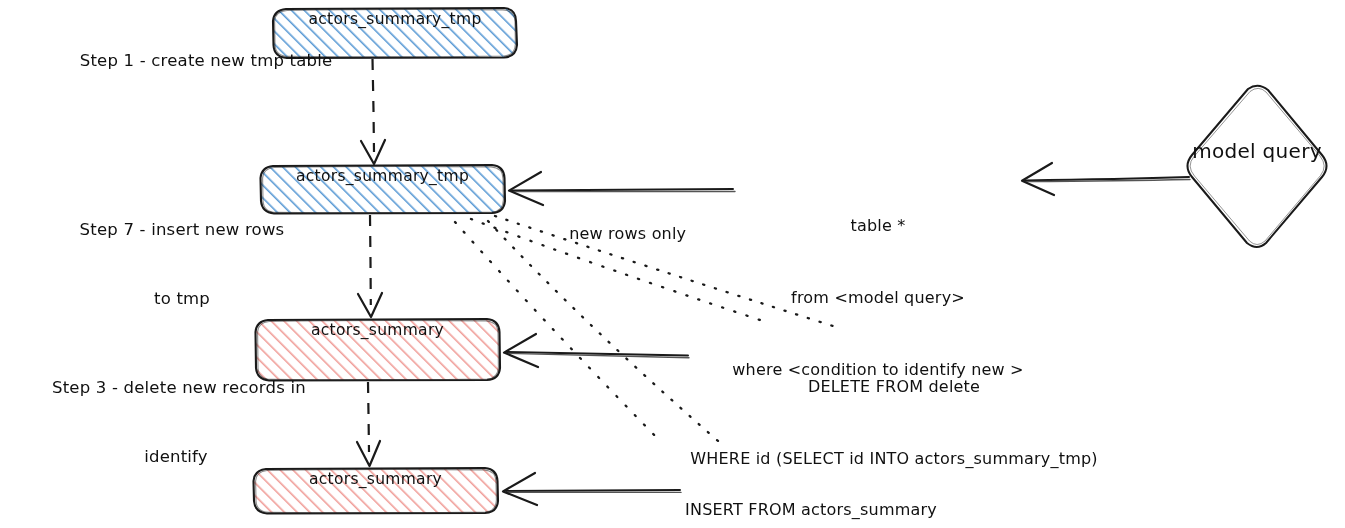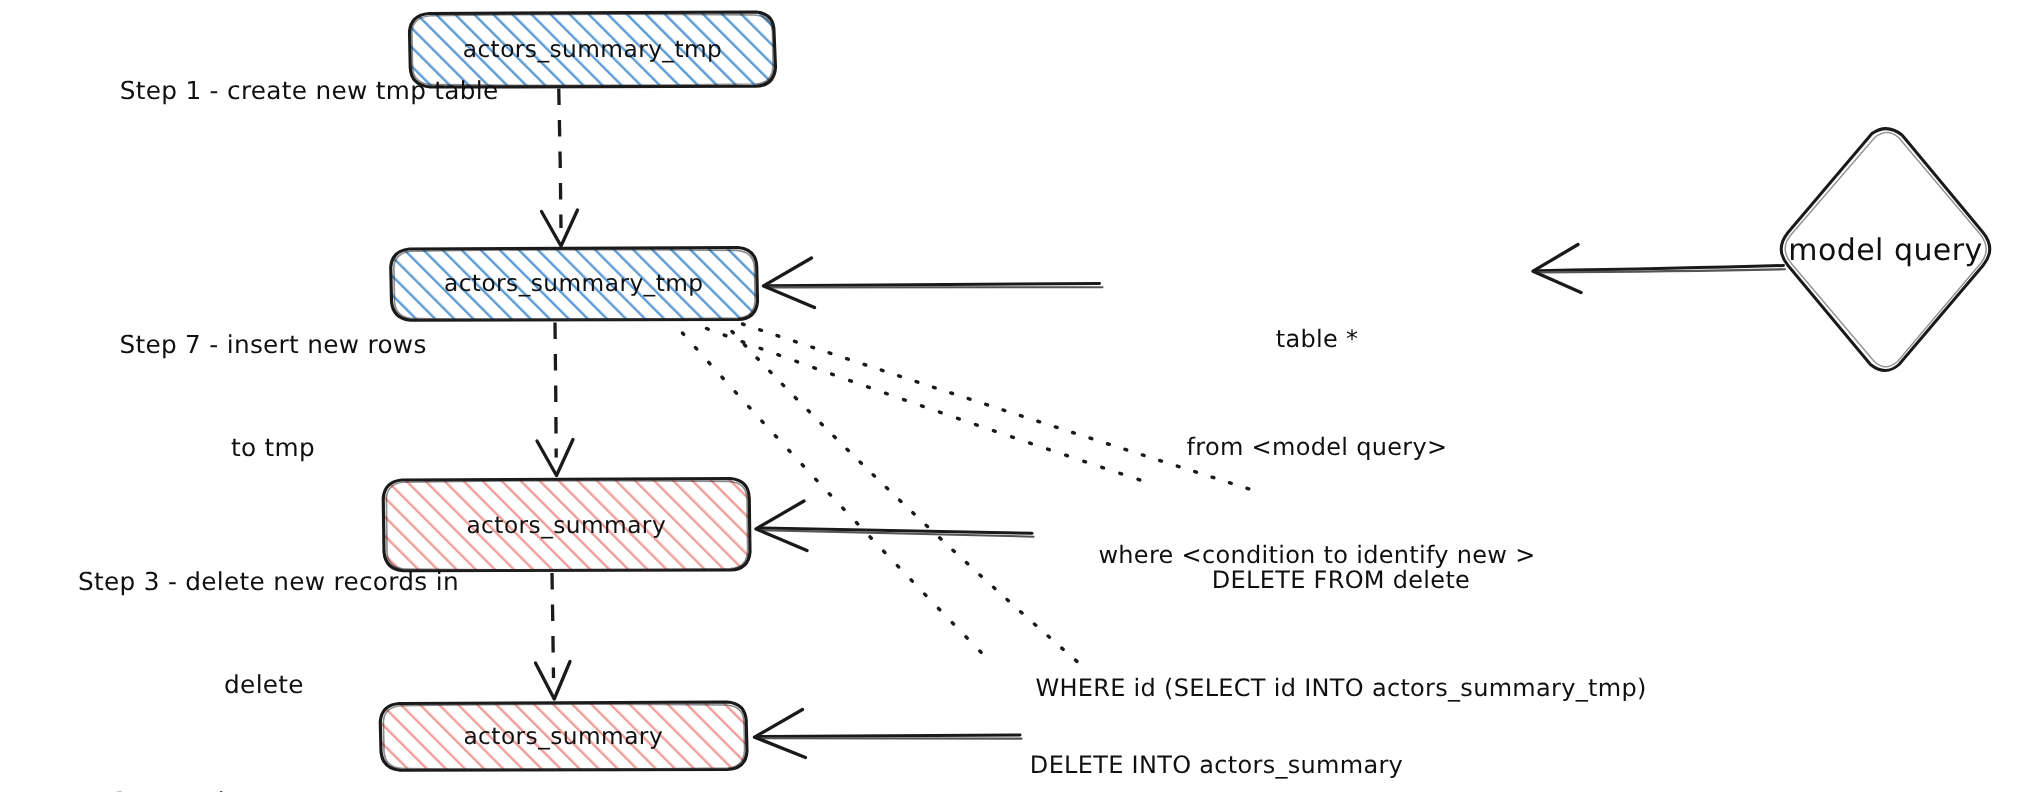--- a/index.html
+++ b/index.html
@@ -40,21 +40,20 @@
   }
   .box-label {
     font-size: 15.5px;
     text-align: center;
     width: 100%;
     letter-spacing: 0.3px;
   }
   .box-wrap {
     position: absolute;
     display: flex;
-    align-items: center;
     justify-content: center;
     pointer-events: auto;
   }
   .edge-label {
     text-align: center;
     font-size: 16px;
     line-height: 24px;
   }
   .mono-ish {
     letter-spacing: 0.3px;
@@ -156,21 +155,21 @@
     <span>Step 1 - create new tmp table</span>
   </div>
 
   <div class="lbl step-label" style="left:14px; top:172px; width:248px;">
     <div>Step 7 - insert new rows</div>
     <div>to tmp</div>
   </div>
 
   <div class="lbl step-label" style="left:8px; top:330px; width:248px;">
     <div>Step 3 - delete new records in</div>
-    <div>delete</div>
+    <div>identify</div>
   </div>
 
   <div class="lbl step-label" style="left:8px; top:477px; width:248px;">
     <div>Step 4 - insert new rows</div>
     
   </div>
 
   <div class="box-wrap" style="left:273px; top:8px; width:244px; height:50px;">
     <span class="lbl box-label mono-ish" style="position:relative;">actors_summary_tmp</span>
   </div>
@@ -184,30 +183,33 @@
   </div>
 
   <div class="box-wrap" style="left:253px; top:468px; width:245px; height:46px;">
     <span class="lbl box-label mono-ish" style="position:relative;">actors_summary</span>
   </div>
 
   <div class="box-wrap" style="left:1186px; top:140px; width:142px; height:52px;">
     <span class="lbl box-label" style="position:relative; font-size:20px;">model query</span>
   </div>
 
+  <div class="lbl edge-label" style="left:548px; top:198px; width:130px; text-align:left;">
+    <span>new rows only</span>
+  </div>
 
   <div class="lbl edge-label" style="left:728px; top:166px; width:300px;">
     <div>table *</div>
     <div>from &lt;model query&gt;</div>
     <div>where &lt;condition to identify new &gt;</div>
   </div>
 
   <div class="lbl edge-label" style="left:686px; top:327px; width:416px;">
     <div>DELETE FROM delete</div>
     <div>WHERE id (SELECT id INTO actors_summary_tmp)</div>
   </div>
 
   <div class="lbl edge-label" style="left:680px; top:450px; width:262px;">
-    <div>DELETE INTO actors_summary</div>
+    <div>INSERT FROM actors_summary</div>
     
   </div>
 
 </div>
 
 </body></html>

